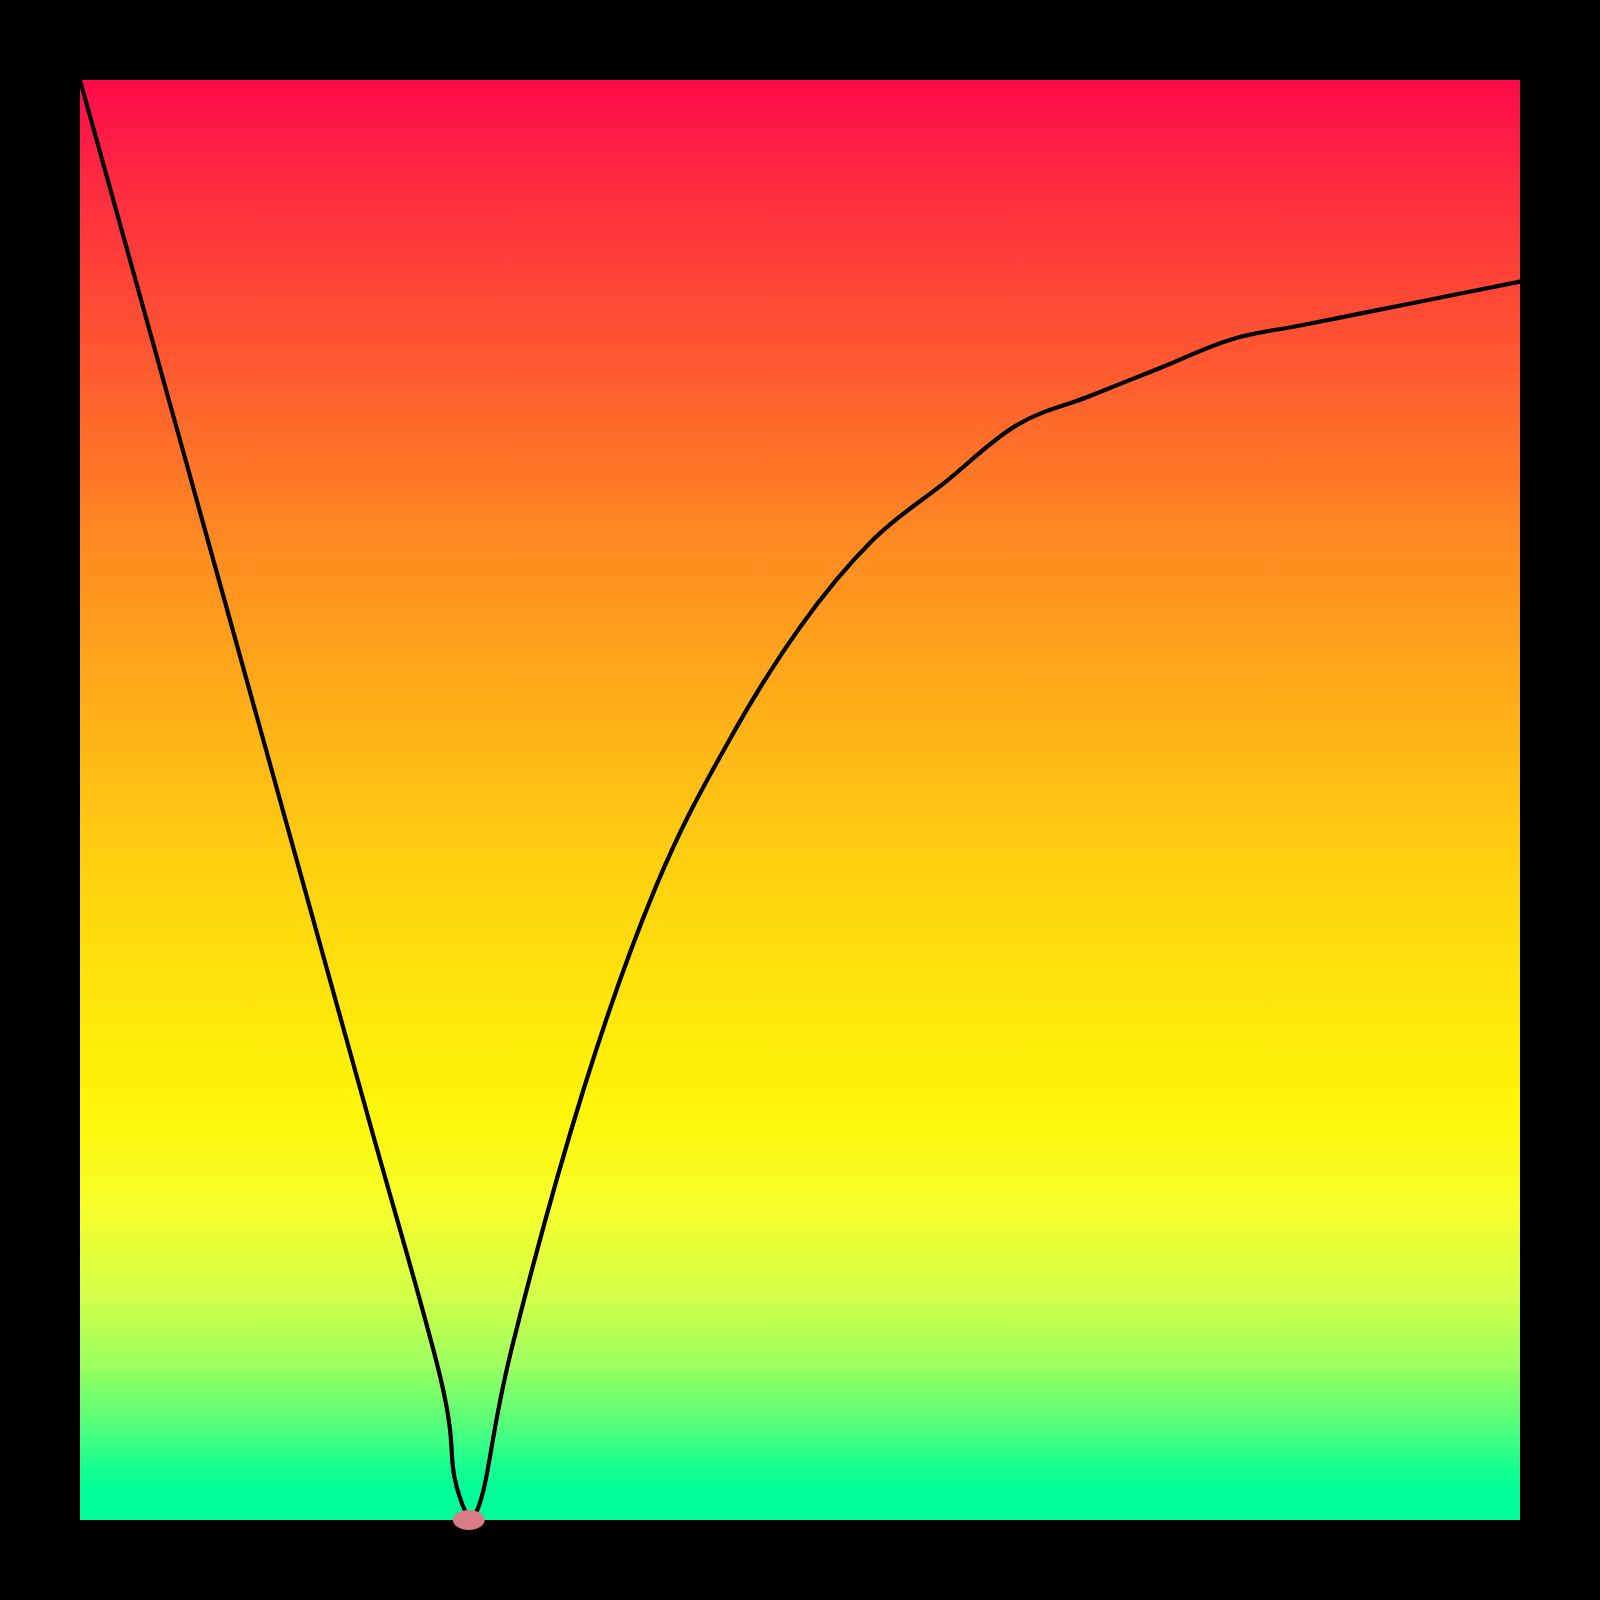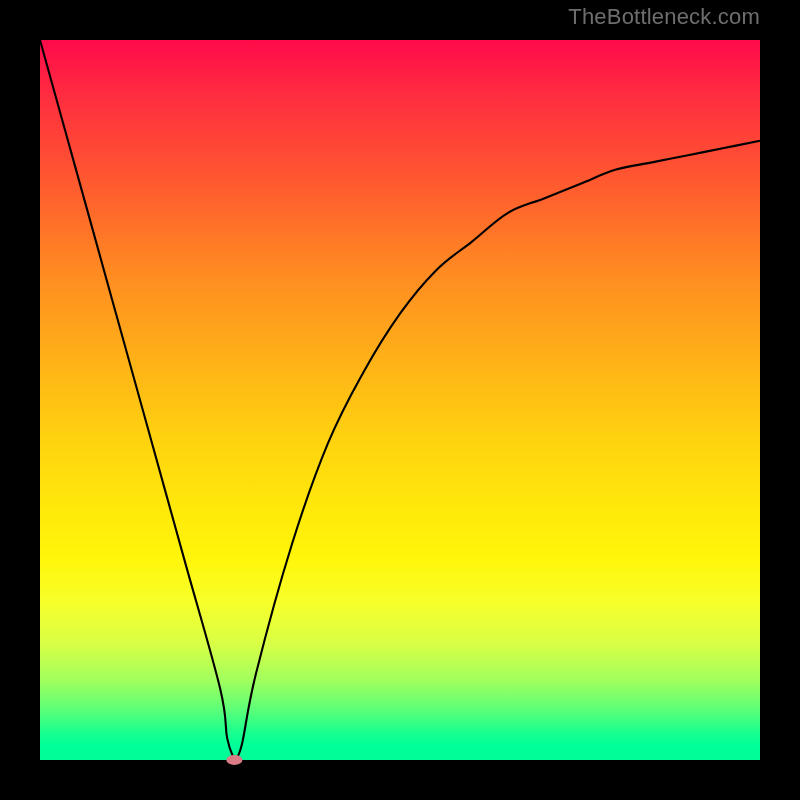--- a/index.html
+++ b/index.html
@@ -66,21 +66,20 @@
     stroke-linejoin: round;
   }
   .marker {
     fill: #d97c85;
   }
 </style>
 </head>
 <body>
 
 <div class="frame">
-  <div class="watermark">TheBottleneck.com</div>
   <div class="plot-area">
     <svg class="curve" viewBox="0 0 720 720">
       <path class="curve-path" d="M 0 0 C 6.48 23.33, 23.04 82.94, 36.00 129.60 C 48.96 176.26, 59.04 212.54, 72.00 259.20 C 84.96 305.86, 95.04 342.14, 108.00 388.80 C 120.96 435.46, 131.04 471.74, 144.00 518.40 C 156.96 565.06, 172.22 615.60, 180.00 648.00 C 187.78 680.40, 184.61 685.44, 187.20 698.40 C 189.79 711.36, 193.10 716.11, 194.40 720.00"></path>
       <path class="curve-path" d="M 194.4 720 C 195.70 717.41, 197.71 721.15, 201.60 705.60 C 205.49 690.05, 206.93 669.89, 216.00 633.60 C 225.07 597.31, 239.04 545.47, 252.00 504.00 C 264.96 462.53, 275.04 434.30, 288.00 403.20 C 300.96 372.10, 311.04 354.53, 324.00 331.20 C 336.96 307.87, 347.04 291.74, 360.00 273.60 C 372.96 255.46, 383.04 243.36, 396.00 230.40 C 408.96 217.44, 419.04 211.97, 432.00 201.60 C 444.96 191.23, 455.04 180.58, 468.00 172.80 C 480.96 165.02, 491.04 163.58, 504.00 158.40 C 516.96 153.22, 527.04 149.18, 540.00 144.00 C 552.96 138.82, 563.04 133.49, 576.00 129.60 C 588.96 125.71, 599.04 124.99, 612.00 122.40 C 624.96 119.81, 635.04 117.79, 648.00 115.20 C 660.96 112.61, 671.04 110.59, 684.00 108.00 C 696.96 105.41, 713.52 102.10, 720.00 100.80"></path>
       <ellipse class="marker" cx="194.40" cy="720.00" rx="8" ry="5" fill="#d97c85"></ellipse>
     </svg>
   </div>
 </div>
 
 </body></html>

